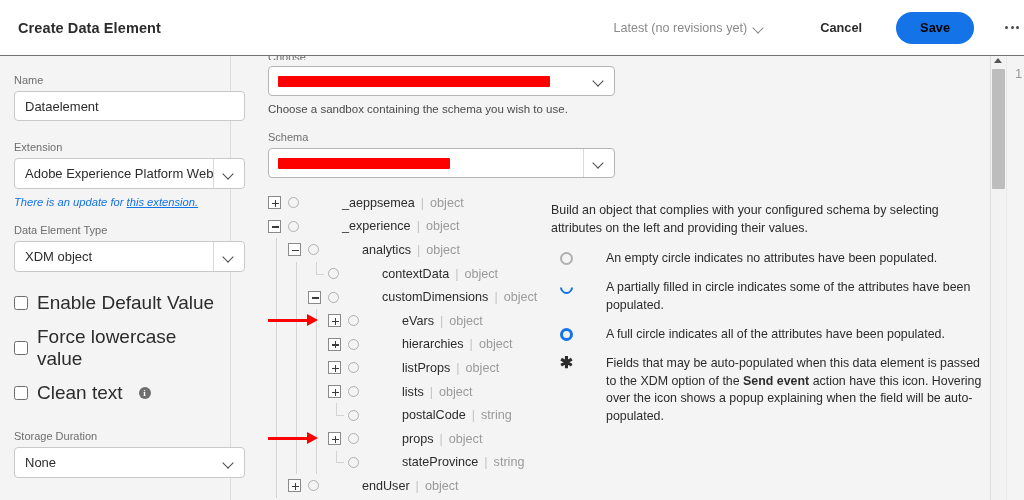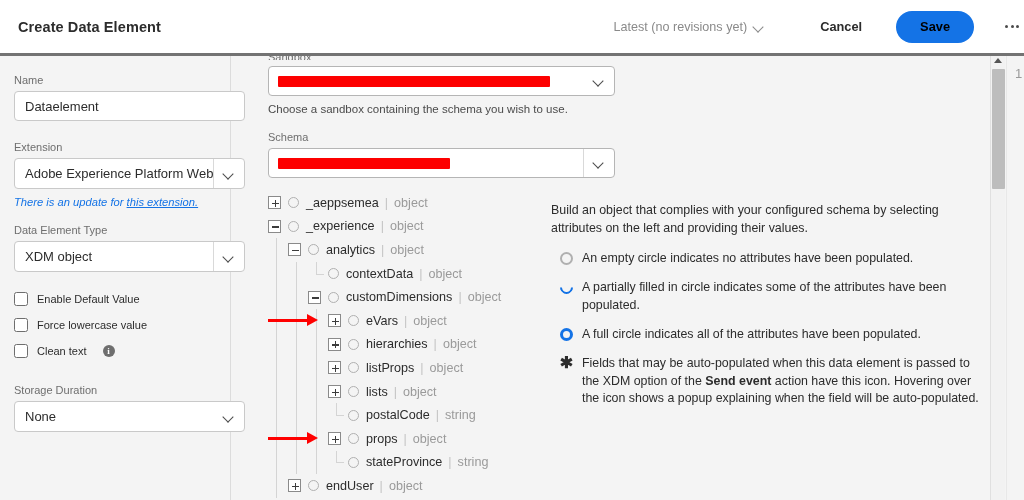--- a/index.html
+++ b/index.html
@@ -7,21 +7,21 @@
     width: 1024px; height: 500px;
     font-family: "Liberation Sans", sans-serif;
     background: #ffffff;
     overflow: hidden;
   }
   #app { position: relative; width: 1024px; height: 500px; background: #f4f4f4; }
 
   
   .header {
     position: absolute; top: 0; left: 0; width: 1024px; height: 56px;
-    background: #ffffff; border-bottom: 3px solid #737373;
+    background: #ffffff; border-bottom: 1px solid #737373;
     display: flex; align-items: center;
   }
   .header-title {
     margin-left: 18px; font-size: 14.5px; font-weight: bold; color: #2c2c2c;
     letter-spacing: .1px;
   }
   .header-right {
     margin-left: auto; display: flex; align-items: center; height: 100%;
     padding-right: 4px;
   }
@@ -89,21 +89,21 @@
   .spacer-14 { height: 14px; }
   .spacer-16 { height: 16px; }
 
   .check-row {
     display: flex; align-items: center; gap: 9px; margin-bottom: 12px; cursor: pointer;
   }
   .check-box {
     width: 14px; height: 14px; border: 1.6px solid #6e6e6e; border-radius: 2.5px;
     background: #fff; flex: none;
   }
-  .check-label { font-size: 11px; color: #2c2c2c; }
+  .check-label { font-size: 19px; color: #2c2c2c; }
   .info-icon {
     width: 12px; height: 12px; border-radius: 50%; background: #6e6e6e;
     color:#fff; font-size: 9px; font-weight: bold; line-height: 12px;
     text-align:center; margin-left: 7px; font-family: "Liberation Serif", serif;
     cursor: pointer;
   }
 
   
   .mid-panel {
     position: absolute; top: 56px; left: 260px; width: 730px; height: 444px;
@@ -143,41 +143,41 @@
     content:""; position:absolute; left:2.5px; top:5.5px; width:7px; height:1.4px; background:#3c3c3c;
   }
   .toggle.plus::after {
     content:""; position:absolute; left:5.8px; top:2.5px; width:1.4px; height:7px; background:#3c3c3c;
   }
 
   .node-circle {
     width: 11px; height: 11px; border-radius: 50%; border: 1.7px solid #b0b0b0;
     flex: none; margin-right: 7px; background: #f4f4f4; cursor: pointer;
   }
-  .node-name { color: #2c2c2c; white-space: nowrap; }
+  .node-name { color: #2c2c2c; white-space: nowrap; margin-left: 36px; }
   .node-sep { color: #c4c4c4; margin: 0 6px; }
   .node-type { color: #9a9a9a; white-space: nowrap; }
 
   .arrow {
     position: absolute; height: 12px; pointer-events: none;
   }
   .arrow .shaft { position:absolute; left:0; top:4.6px; height:3.4px; background:#ff0000; }
   .arrow .head {
     position:absolute; top:0; width:0; height:0;
     border-top: 6px solid transparent; border-bottom: 6px solid transparent;
     border-left: 11px solid #ff0000;
   }
 
   
   .info-panel {
     position: absolute; left: 551px; top: 202px; width: 435px;
     font-size: 12.4px; color: #2c2c2c; line-height: 1.42;
   }
   .info-intro { margin-bottom: 13px; }
-  .legend-item { display: flex; margin-bottom: 11px; }
+  .legend-item { display: flex; margin-bottom: 11px; gap: 24px; }
   .legend-icon { width: 31px; flex: none; display:flex; justify-content:center; padding-top:2px; }
   .legend-text { flex: 1; line-height: 1.44; }
   .lc { width: 13px; height: 13px; border-radius: 50%; box-sizing: border-box; }
   .lc-empty { border: 2px solid #b0b0b0; }
   .lc-partial {
     border: 2.3px solid #1473e6; border-top-color: transparent; border-right-color: transparent;
     transform: rotate(-45deg);
   }
   .lc-full { border: 3px solid #1473e6; }
   .lc-star { font-size: 16px; font-weight: bold; color:#2c2c2c; line-height: 12px; }
@@ -280,21 +280,21 @@
       <div class="select-value">None</div>
       <div class="select-arrow">
           <span class="chev"></span>
         </div>
     </div>
   </div>
 
   <div class="mid-panel">
     <div class="mid-inner">
 
-      <div class="cut-label">Sandbox</div>
+      <div class="cut-label">Choose</div>
 
       <div class="sandbox-block" style="padding-top:10px;">
         <div class="wide-select">
           <div class="redact" style="width:272px;"></div>
           <div class="select-arrow" style="position:absolute;right:0;top:0;">
               <span class="chev"></span>
             </div>
         </div>
         <div class="help-text">Choose a sandbox containing the schema you wish to use.</div>
       </div>

